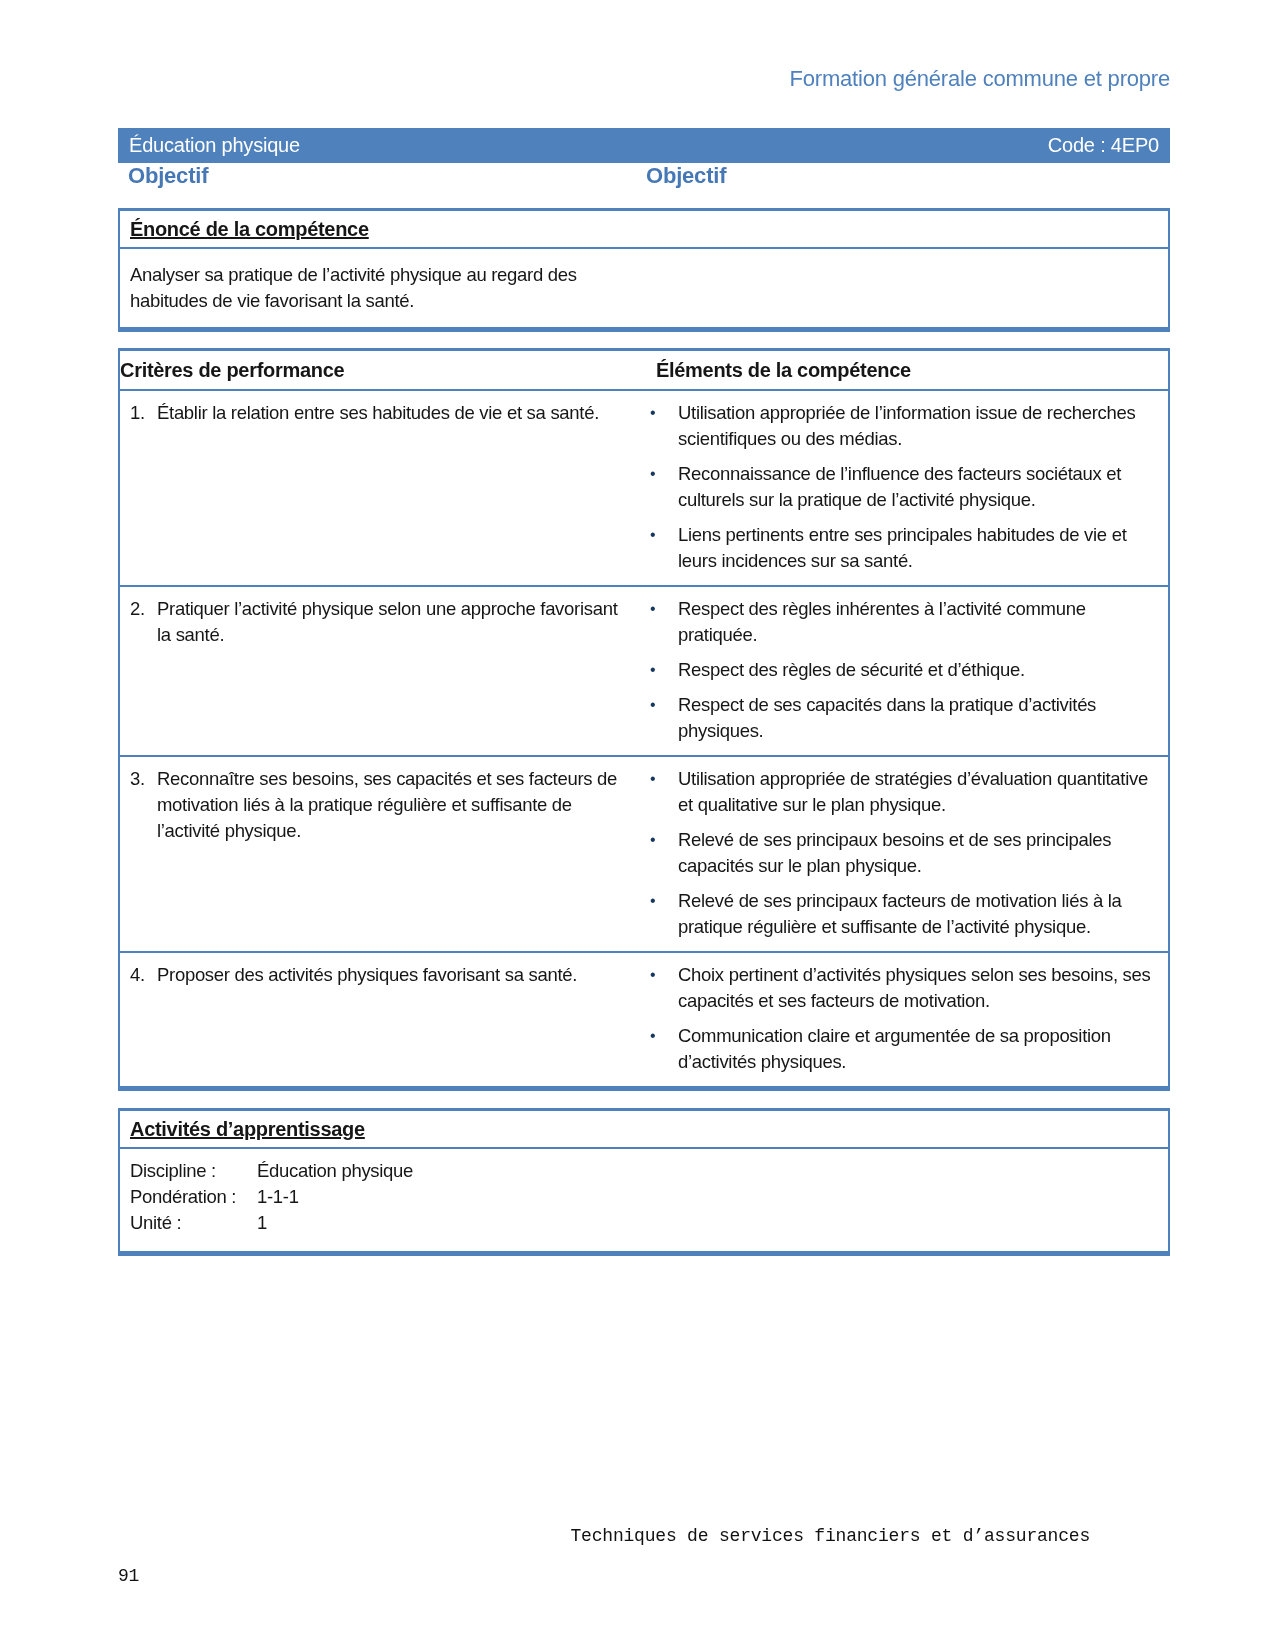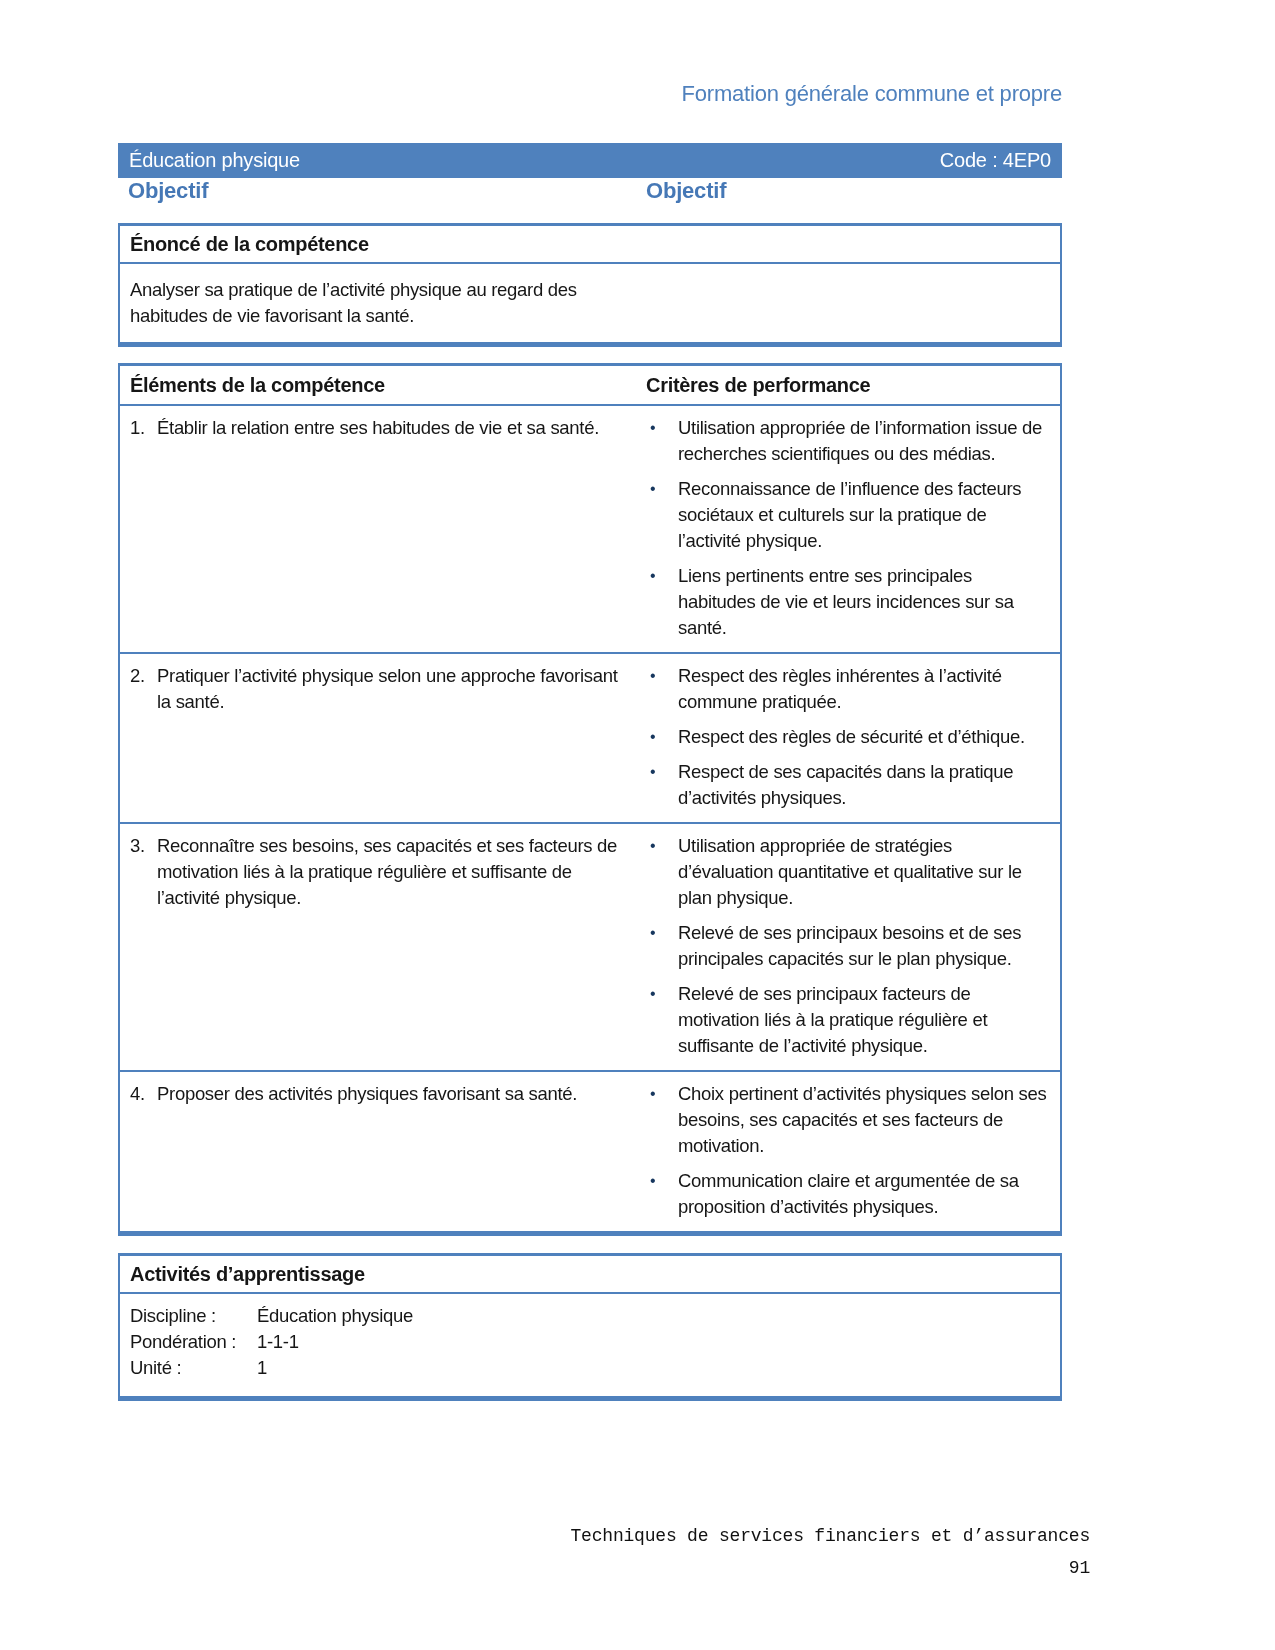--- a/index.html
+++ b/index.html
@@ -7,22 +7,22 @@
   body {
     width: 1275px; height: 1650px;
     background: #ffffff;
     color: #161616;
     font-family: "Liberation Sans", sans-serif;
     position: relative;
     overflow: hidden;
   }
   .content {
     position: absolute;
-    left: 118px; top: 15px;
-    width: 944px;
+    left: 118px; top: 0;
+    width: 1052px;
   }
   
   .running-header {
     margin-top: 66px;
     text-align: right;
     font-size: 22px;
     color: var(--accent, #4f81bd);
     letter-spacing: -0.2px;
   }
   
@@ -55,20 +55,21 @@
     border-top-width: 3px;
     border-bottom-width: 5px;
     background: #fff;
   }
   .box-header {
     font-weight: bold;
     font-size: 20px;
     letter-spacing: -0.3px;
     padding: 7px 10px 6px;
     border-bottom: 2px solid var(--accent, #4f81bd);
+    text-decoration: underline;
   }
   .body-text {
     font-size: 18.5px;
     line-height: 26px;
     letter-spacing: -0.3px;
   }
   
   .enonce { margin-top: 15px; }
   .enonce-body { padding: 13px 10px 13px; }
   .enonce-body p { margin: 0; max-width: 462px; }
@@ -122,21 +123,21 @@
   .footer {
     position: absolute;
     left: 118px; top: 1526px;
     width: 972px;
     font-size: 18px;
     letter-spacing: -0.2px;
     color: #111;
     font-family: Liberation Mono, monospace;
   }
   .footer-program { text-align: right; }
-  .page-number { text-align: right; margin-top: 12px; }
+  .page-number { text-align: left; margin-top: 20px; }
 </style>
 </head>
 <body>
 
 <div class="content">
 
   <div class="running-header">Formation générale commune et propre</div>
 
   <div class="title-bar">
     <span>Éducation physique</span>
@@ -150,22 +151,22 @@
 
   <div class="box enonce">
     <div class="box-header">Énoncé de la compétence</div>
     <div class="enonce-body body-text">
       <p>Analyser sa pratique de l’activité physique au regard des habitudes de vie favorisant la santé.</p>
     </div>
   </div>
 
   <div class="box comp">
     <div class="comp-head">
+      <div class="hcell right">Critères de performance</div>
       <div class="hcell left">Éléments de la compétence</div>
-      <div class="hcell right">Critères de performance</div>
     </div>
 
     <div class="comp-row">
       <div class="elem body-text">
         <span class="num">1.</span>
         <span>Établir la relation entre ses habitudes de vie et sa santé.</span>
       </div>
       <div class="crit">
         <div class="crit-item body-text">
           <span class="bullet">•</span>

